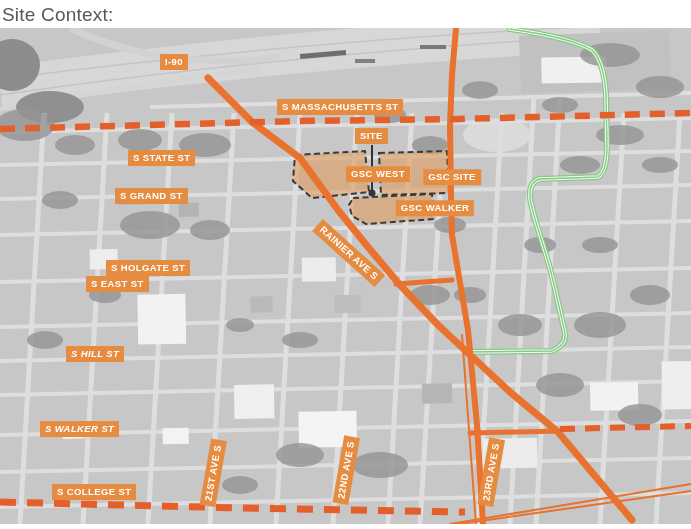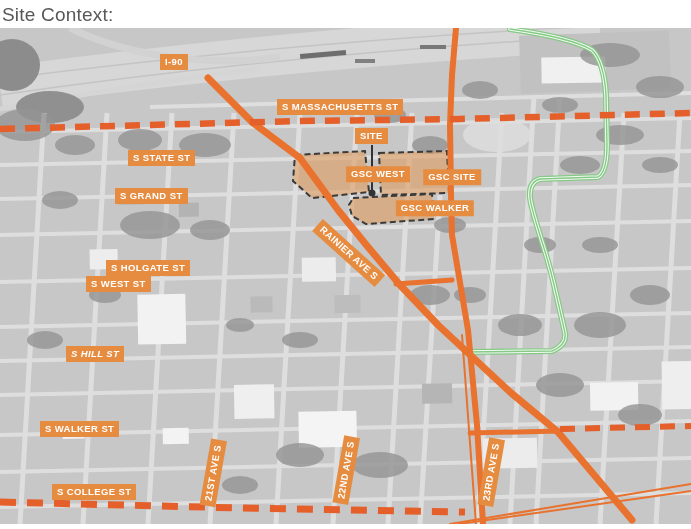--- a/index.html
+++ b/index.html
@@ -180,23 +180,23 @@
       <circle cx="372" cy="198" r="3.5" fill="#333333"></circle>
     </g>
   </svg>
 
   <div class="map-label" style="left:160px;top:26px;">I-90</div>
   <div class="map-label" style="left:277px;top:71px;">S MASSACHUSETTS ST</div>
   <div class="map-label" style="left:355px;top:100px;">SITE</div>
   <div class="map-label" style="left:128px;top:122px;">S STATE ST</div>
   <div class="map-label" style="left:115px;top:160px;">S GRAND ST</div>
   <div class="map-label" style="left:106px;top:194px;margin-top:38px;">S HOLGATE ST</div>
-  <div class="map-label" style="left:86px;top:248px;">S WEST ST</div>
+  <div class="map-label" style="left:86px;top:248px;">S EAST ST</div>
   <div class="map-label" style="left:66px;top:318px;font-style:italic;">S HILL ST</div>
-  <div class="map-label" style="left:40px;top:393px;">S WALKER ST</div>
+  <div class="map-label" style="left:40px;top:393px;font-style:italic;">S WALKER ST</div>
   <div class="map-label" style="left:12px;top:456px;margin-left:40px;">S COLLEGE ST</div>
 
   <div class="map-label rot-rainier" style="left:349px;top:225px;">RAINIER AVE S</div>
   <div class="map-label rot-ave" style="left:213px;top:445px;">21ST AVE S</div>
   <div class="map-label rot-ave" style="left:346px;top:442px;">22ND AVE S</div>
   <div class="map-label rot-ave" style="left:491px;top:444px;">23RD AVE S</div>
 
   <div class="map-label ctr" style="left:338px;top:146px;">GSC WEST</div>
   <div class="map-label ctr" style="left:412px;top:149px;">GSC SITE</div>
   <div class="map-label ctr" style="left:395px;top:180px;">GSC WALKER</div>

